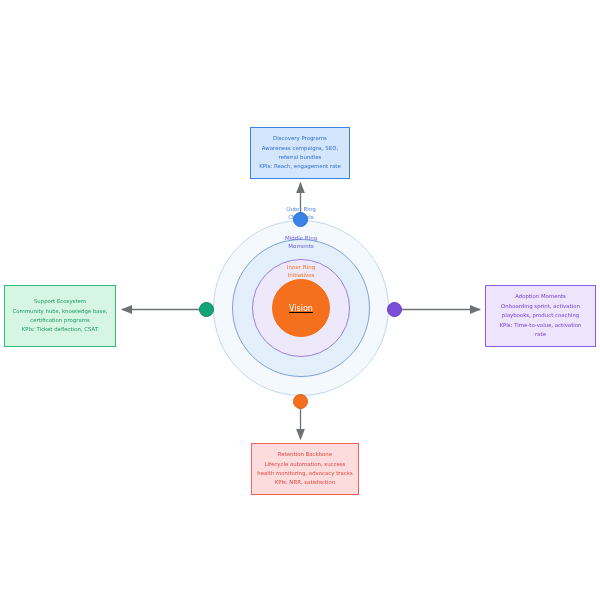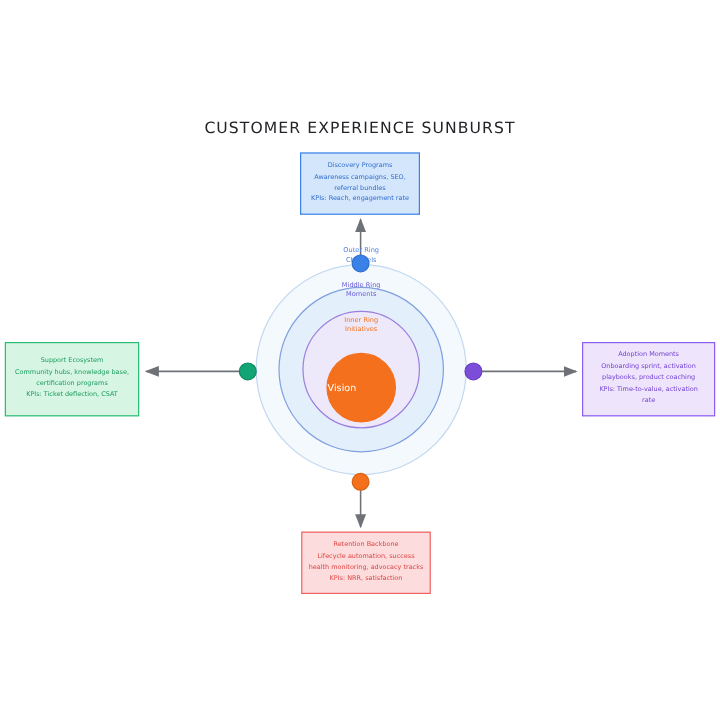--- a/index.html
+++ b/index.html
@@ -54,27 +54,28 @@
     background: #e3effb;
     border: 1px solid #7f9fe0;
   }
   .ring-inner {
     left: 252px; top: 259px;
     width: 98px; height: 98px;
     background: #eee9fa;
     border: 1px solid #9b7ede;
   }
   .core {
-    left: 272px; top: 294px;
+    left: 272px; top: 279px;
     width: 58px; height: 58px;
     background: #f4701c;
     border: 1px solid #f4701c;
     display: flex;
     align-items: center;
-    justify-content: flex-start;
+    justify-content: center;
+    text-decoration: underline;
   }
   .core-label {
     color: #ffffff;
     font-size: 8px;
     font-family: "DejaVu Sans", sans-serif;
   }
 
   
   .ring-caption {
     position: absolute;
@@ -155,21 +156,20 @@
       <marker id="arrowhead" markerWidth="9" markerHeight="7" refX="8" refY="3.5" orient="auto">
         <polygon points="0 0, 9 3.5, 0 7" fill="#6e7276"></polygon>
       </marker>
     </defs>
     <line x1="300.5" y1="216" x2="300.5" y2="183" stroke="#6e7276" stroke-width="1.3" marker-end="url(#arrowhead)"></line>
     <line x1="202" y1="309.5" x2="122" y2="309.5" stroke="#6e7276" stroke-width="1.3" marker-end="url(#arrowhead)"></line>
     <line x1="399" y1="309.5" x2="480" y2="309.5" stroke="#6e7276" stroke-width="1.3" marker-end="url(#arrowhead)"></line>
     <line x1="300.5" y1="404" x2="300.5" y2="439" stroke="#6e7276" stroke-width="1.3" marker-end="url(#arrowhead)"></line>
   </svg>
 
-  <div class="title">CUSTOMER EXPERIENCE SUNBURST</div>
 
   <div class="ring ring-outer"></div>
   <div class="ring ring-middle"></div>
   <div class="ring ring-inner"></div>
   <div class="ring core">
     <span class="core-label">Vision</span>
   </div>
 
   <div class="ring-caption cap-outer">Outer Ring
 Channels</div>

